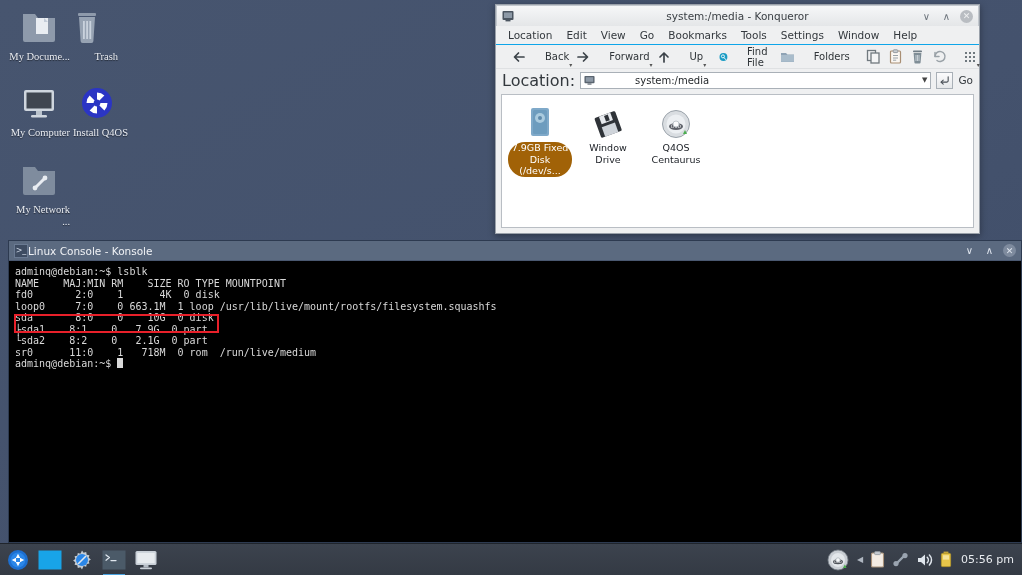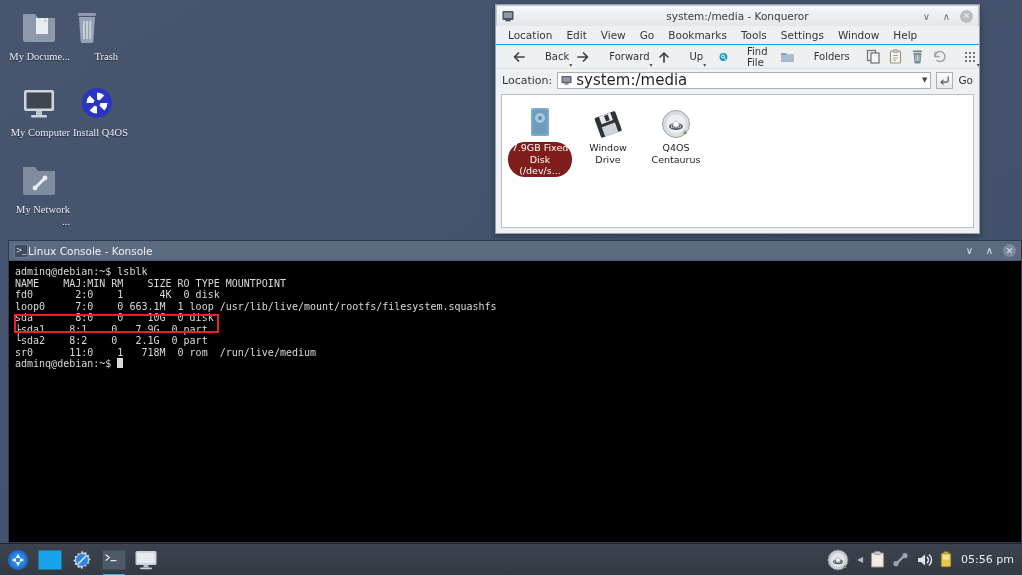--- a/index.html
+++ b/index.html
@@ -54,43 +54,43 @@
 
   .toolbar { height:24px; display:flex; align-items:center; gap:1px;
              padding:0 4px; background:#eff0f1; border-bottom:1px solid #dfe1e3; }
   .tb-sep { width:1px; height:16px; background:#cfd3d7; margin:0 4px; }
   .tbtn { display:flex; align-items:center; gap:19px; padding:1px 3px;
           font-size:10px; color:#2f3438; cursor:pointer; position:relative; }
   .tbtn .arrow { position:absolute; right:0; bottom:-3px; font-size:6px; color:#555; }
 
   .locbar { height:22px; display:flex; align-items:center; gap:5px;
             padding:0 6px; background:#eff0f1; }
-  .locbar .lbl { font-size:11px; color:#33383d; }
+  .locbar .lbl { font-size:16px; color:#33383d; }
   .locfield {
     flex:1; height:17px; background:#fff; border:1px solid #a9b0b7;
     display:flex; align-items:center; padding:0 3px; gap:4px;
   }
-  .locfield .txt { font-size:15px; color:#1f2326; flex:1; }
+  .locfield .txt { font-size:10px; color:#1f2326; flex:1;margin-left:36px; }
   .locfield .caret { font-size:7px; color:#444; }
   .go-btn { width:17px; height:17px; border:1px solid #a9b0b7;
             background:linear-gradient(#fbfbfc,#e6e8ea);
             display:flex; align-items:center; justify-content:center;
             font-size:10px; color:#444; cursor:pointer; }
   .go-lbl { font-size:10.5px; color:#33383d; cursor:pointer; }
 
   .kq-view { position:absolute; left:5px; right:5px; top:89px; bottom:5px;
              background:#fff; border:1px solid #b9bec4; padding:6px 4px; }
   .files { display:flex; gap:0px; }
   .file {
     width:68px; padding:3px 2px 2px; text-align:center; cursor:pointer;
   }
   .file .fglyph { height:36px; display:flex; align-items:flex-end; justify-content:center; }
   .file .flabel { font-size:9.5px; line-height:11.5px; color:#20242a; margin-top:2px;
                   display:inline-block; padding:0 2px; }
-  .file.selected .flabel { background:#7f1d1d; color:#fff;border-radius:17px; }
+  .file.selected .flabel { background:#a16207; color:#fff;border-radius:17px; }
 
   
   #konsole { left:8px; top:240px; width:1014px; height:303px;
              background:#000; border:1px solid #2d3a50; }
   #konsole .ktitle {
     height:20px; background:#5b6a80; position:relative;
     display:flex; align-items:center;
     border-bottom:1px solid #4a5870;
   }
   #konsole .ktitle .tb-title { font-size:10.5px; color:#f0f2f5; }

